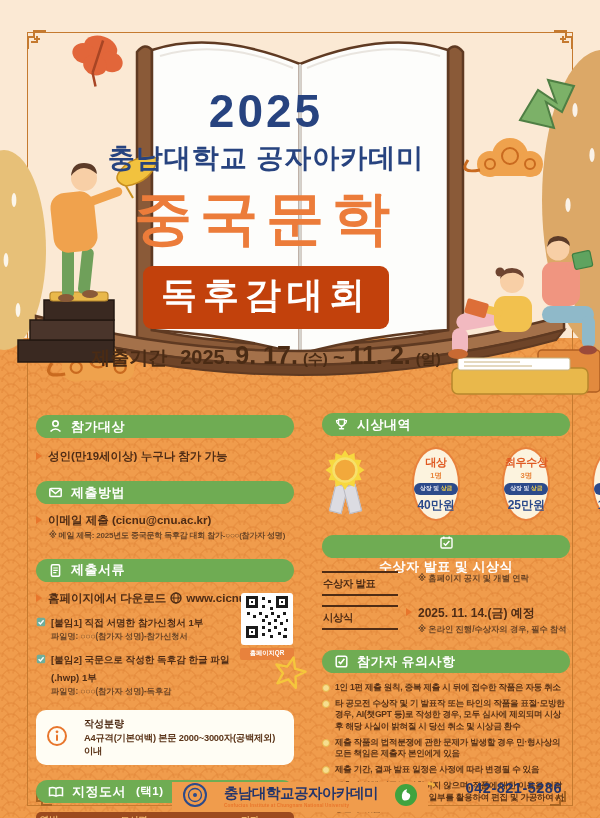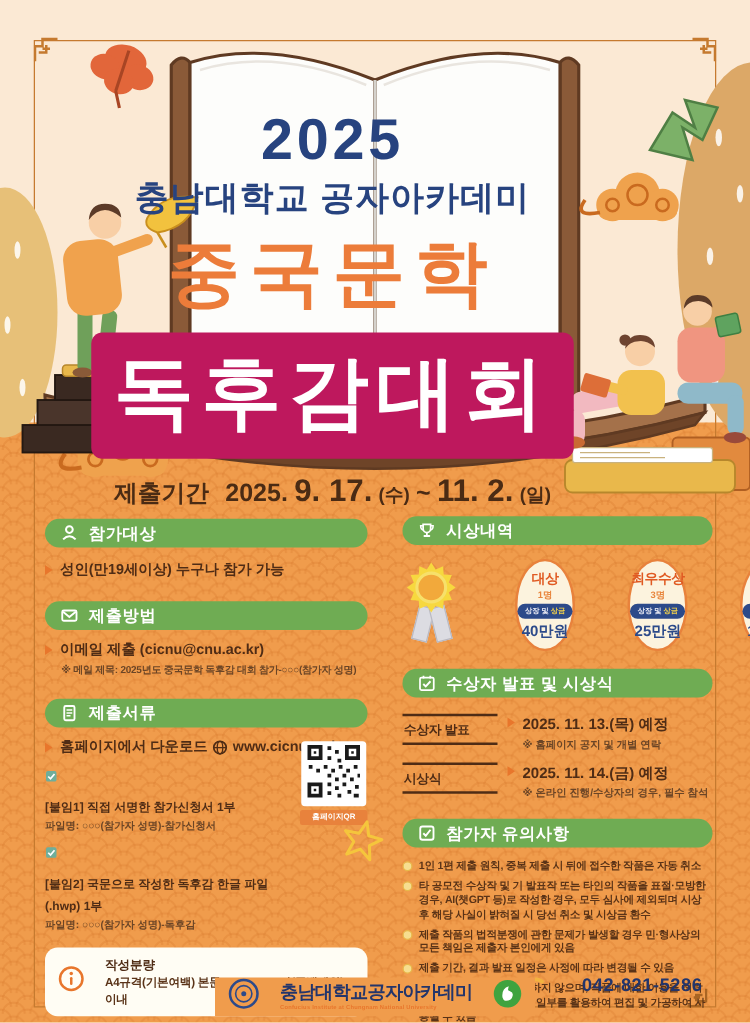--- a/index.html
+++ b/index.html
@@ -19,21 +19,21 @@
   .knot{position:absolute;z-index:2;}
   .knot svg{display:block}
 
   
   .hero-art{position:absolute;left:0;top:0;z-index:2;pointer-events:none;}
   .hero-text{position:absolute;left:0;top:0;width:532px;z-index:5;text-align:center;}
   .hero-year{margin-top:84px;font-size:46px;font-weight:900;color:#27437F;letter-spacing:3px;}
   .hero-org{margin-top:2px;font-size:27px;font-weight:900;color:#27437F;letter-spacing:1px;}
   .hero-title1{margin-top:4px;font-size:58px;font-weight:900;color:#EC7C3A;letter-spacing:8px;}
   .hero-title2-wrap{margin-top:8px;display:flex;justify-content:center;}
-  .hero-title2{background:#be185d;color:#FFFFFF;font-size:64px;font-weight:900;letter-spacing:6px;padding:5px 18px 9px;border-radius:9px;}
+  .hero-title2{background:#c2410c;color:#FFFFFF;font-size:36px;font-weight:900;letter-spacing:6px;padding:5px 18px 9px;border-radius:9px;}
   .hero-period{margin-top:12px;display:flex;justify-content:center;align-items:baseline;gap:5px;color:#4A2B14;}
   .hp-label{font-size:19px;font-weight:900;margin-right:8px;}
   .hp-y{font-size:20px;font-weight:800;}
   .hp-d{font-size:25px;font-weight:900;}
   .hp-w{font-size:15px;font-weight:800;}
   .hp-t{font-size:20px;font-weight:800;}
 
   
   .col{position:absolute;z-index:5;}
   .col-left{left:36px;top:415px;width:258px;}
@@ -41,21 +41,21 @@
 
   .pill{display:flex;align-items:center;gap:8px;background:#6FAC53;border-radius:12px;height:23px;padding:0 12px;color:#fff;font-weight:800;font-size:13px;letter-spacing:.5px;}
   .pill .ic{flex:none;display:flex;}
   .pill .sfx{font-weight:600;font-size:11.5px;margin-left:2px;}
 
   .arrow{display:inline-block;width:0;height:0;border-left:6px solid #E8762C;border-top:4.5px solid transparent;border-bottom:4.5px solid transparent;margin-right:6px;flex:none;margin-top:3px;}
   .bline{display:flex;align-items:flex-start;color:#4F2C15;font-weight:800;font-size:11.5px;line-height:1.25;}
   .subnote{color:#6B4526;font-size:8px;font-weight:700;padding-left:13px;white-space:nowrap;letter-spacing:-.2px;}
 
   .docs{position:relative;}
-  .doc-item{display:flex;align-items:flex-start;gap:5px;max-width:196px;margin-top:7px;flex-direction:column;}
+  .doc-item{display:flex;align-items:flex-start;gap:5px;max-width:196px;margin-top:7px;}
   .doc-item .chk{flex:none;margin-top:1px;}
   .doc-label{color:#4F2C15;font-weight:800;font-size:9.6px;line-height:1.25;}
   .doc-file{color:#6B4526;font-size:8.2px;font-weight:600;margin-top:1px;}
   .qr{position:absolute;right:0;top:2px;width:54px;text-align:center;}
   .qr-box{width:48px;height:48px;background:#fff;border-radius:3px;margin:0 auto;padding:2px;}
   .qr-label{margin-top:3px;background:#E8823C;color:#fff;font-size:6.3px;font-weight:700;border-radius:2px;padding:1.5px 0;}
 
   .infobox{margin-top:13px;background:#FFFDF4;border-radius:10px;padding:7px 10px;display:flex;gap:16px;align-items:center;}
   .infobox .iic{flex:none;}
   .info-title{color:#4F2C15;font-weight:900;font-size:10px;}
@@ -445,39 +445,35 @@
         <span class="aw-amt">25만원</span>
       </div>
       <div class="circle">
         <span class="aw-name">우수상</span>
         <span class="aw-count">4명</span>
         <span class="aw-badge"><span>상장 및 </span><span class="gold">상금</span></span>
         <span class="aw-amt">15만원</span>
       </div>
     </div>
 
-    <div class="pill" style="margin-top:14px;">
+    <div class="pill" style="margin-top:14px;flex-direction:column;">
       <span class="ic">
           <svg width="15" height="15">
             <rect x="2" y="3" width="11" height="10" rx="1.2" fill="none" stroke="#fff" stroke-width="1.4"></rect>
             <path d="M4.8 1.5 V3.8 M10.2 1.5 V3.8" stroke="#fff" stroke-width="1.4"></path>
             <path d="M4.6 8.2 L6.6 10.2 L10.4 6" fill="none" stroke="#fff" stroke-width="1.5"></path>
           </svg>
         </span>
       <span>수상자 발표 및 시상식</span>
     </div>
 
     <div class="ann">
       <div class="ann-row">
         <span class="ann-label">수상자 발표</span>
         <span>
-          <span class="ann-val">
-              <span class="arrow"></span>
-              <span>2025. 11. 13.(목) 예정</span>
-            </span>
           <div class="ann-note">※ 홈페이지 공지 및 개별 연락</div>
         </span>
       </div>
       <div class="ann-row">
         <span class="ann-label">시상식</span>
         <span>
           <span class="ann-val">
               <span class="arrow"></span>
               <span>2025. 11. 14.(금) 예정</span>
             </span>

